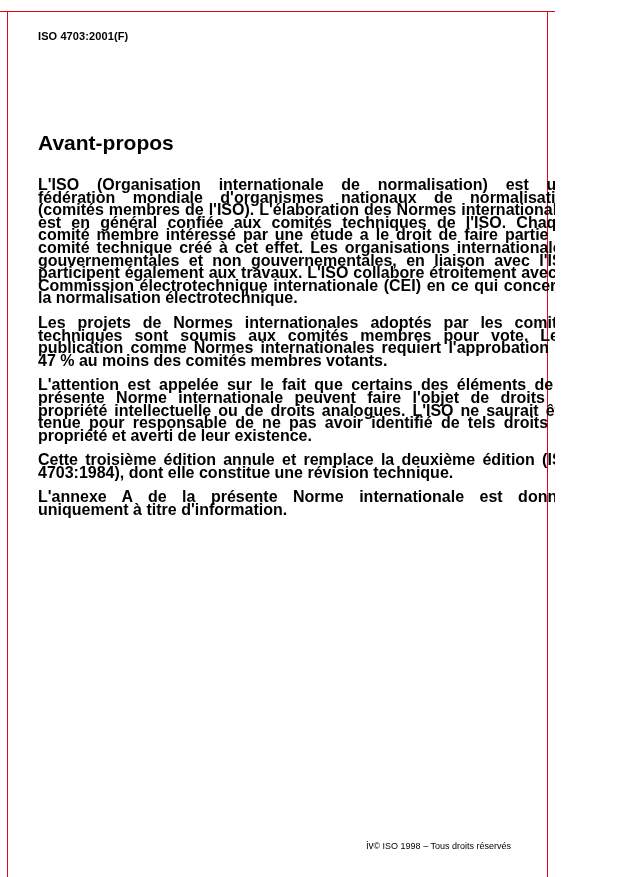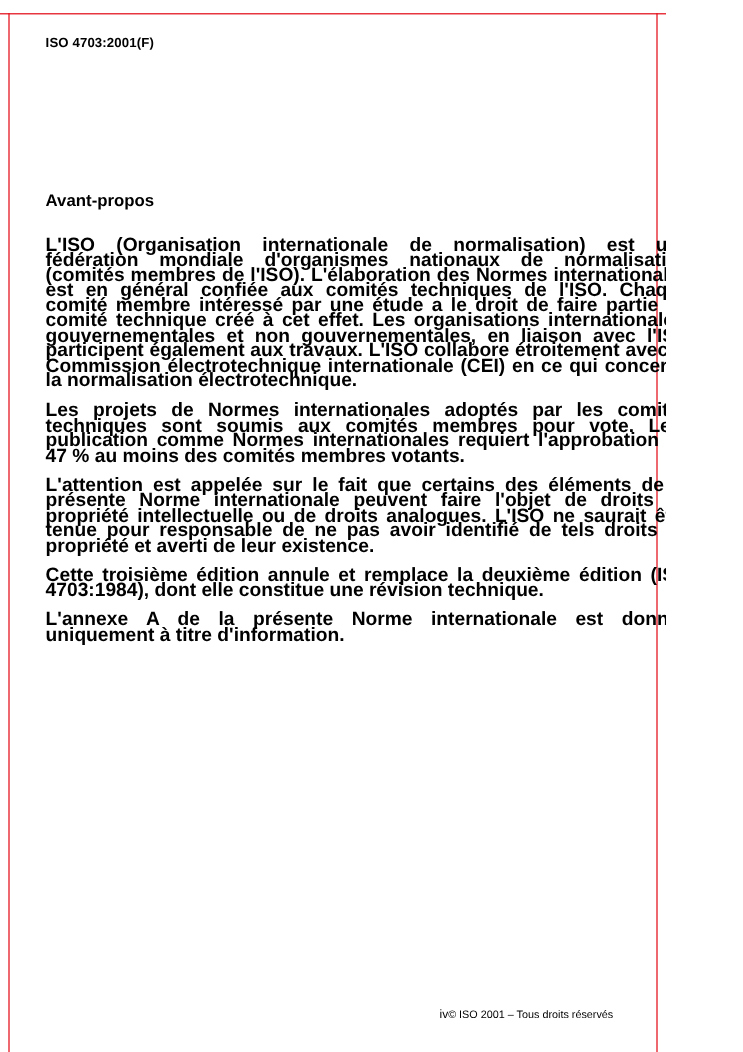--- a/index.html
+++ b/index.html
@@ -38,24 +38,23 @@
     font-weight: bold;
     letter-spacing: 0.1px;
   }
   .content {
     position: absolute;
     top: 131px;
     left: 38px;
     width: 537px;
   }
   .section-title {
-    font-size: 14px;
+    font-size: 21px;
     font-weight: bold;
     margin-bottom: 24px;
-    margin-top: 28px;
   }
   .content p {
     font-size: 16px;
     line-height: 12.6px;
     text-align: justify;
     margin-bottom: 12px;
     font-weight: bold;
   }
   .content p em { font-style: italic; }
   .footer {
@@ -94,16 +93,16 @@
     <p>L'attention est appelée sur le fait que certains des éléments de la présente Norme internationale peuvent faire l'objet de droits de propriété intellectuelle ou de droits analogues. L'ISO ne saurait être tenue pour responsable de ne pas avoir identifié de tels droits de propriété et averti de leur existence.</p>
 
 
     <p>Cette troisième édition annule et remplace la deuxième édition (ISO 4703:1984), dont elle constitue une révision technique.</p>
 
     <p>L'annexe A de la présente Norme internationale est donnée uniquement à titre d'information.</p>
   </div>
 
   <div class="footer">
     <span class="page-num">iv</span>
-    <span class="copyright">© ISO 2001 – Tous droits réservés</span>
+    <span class="copyright">© ISO 1998 – Tous droits réservés</span>
   </div>
 
 </div>
 
 </body></html>

